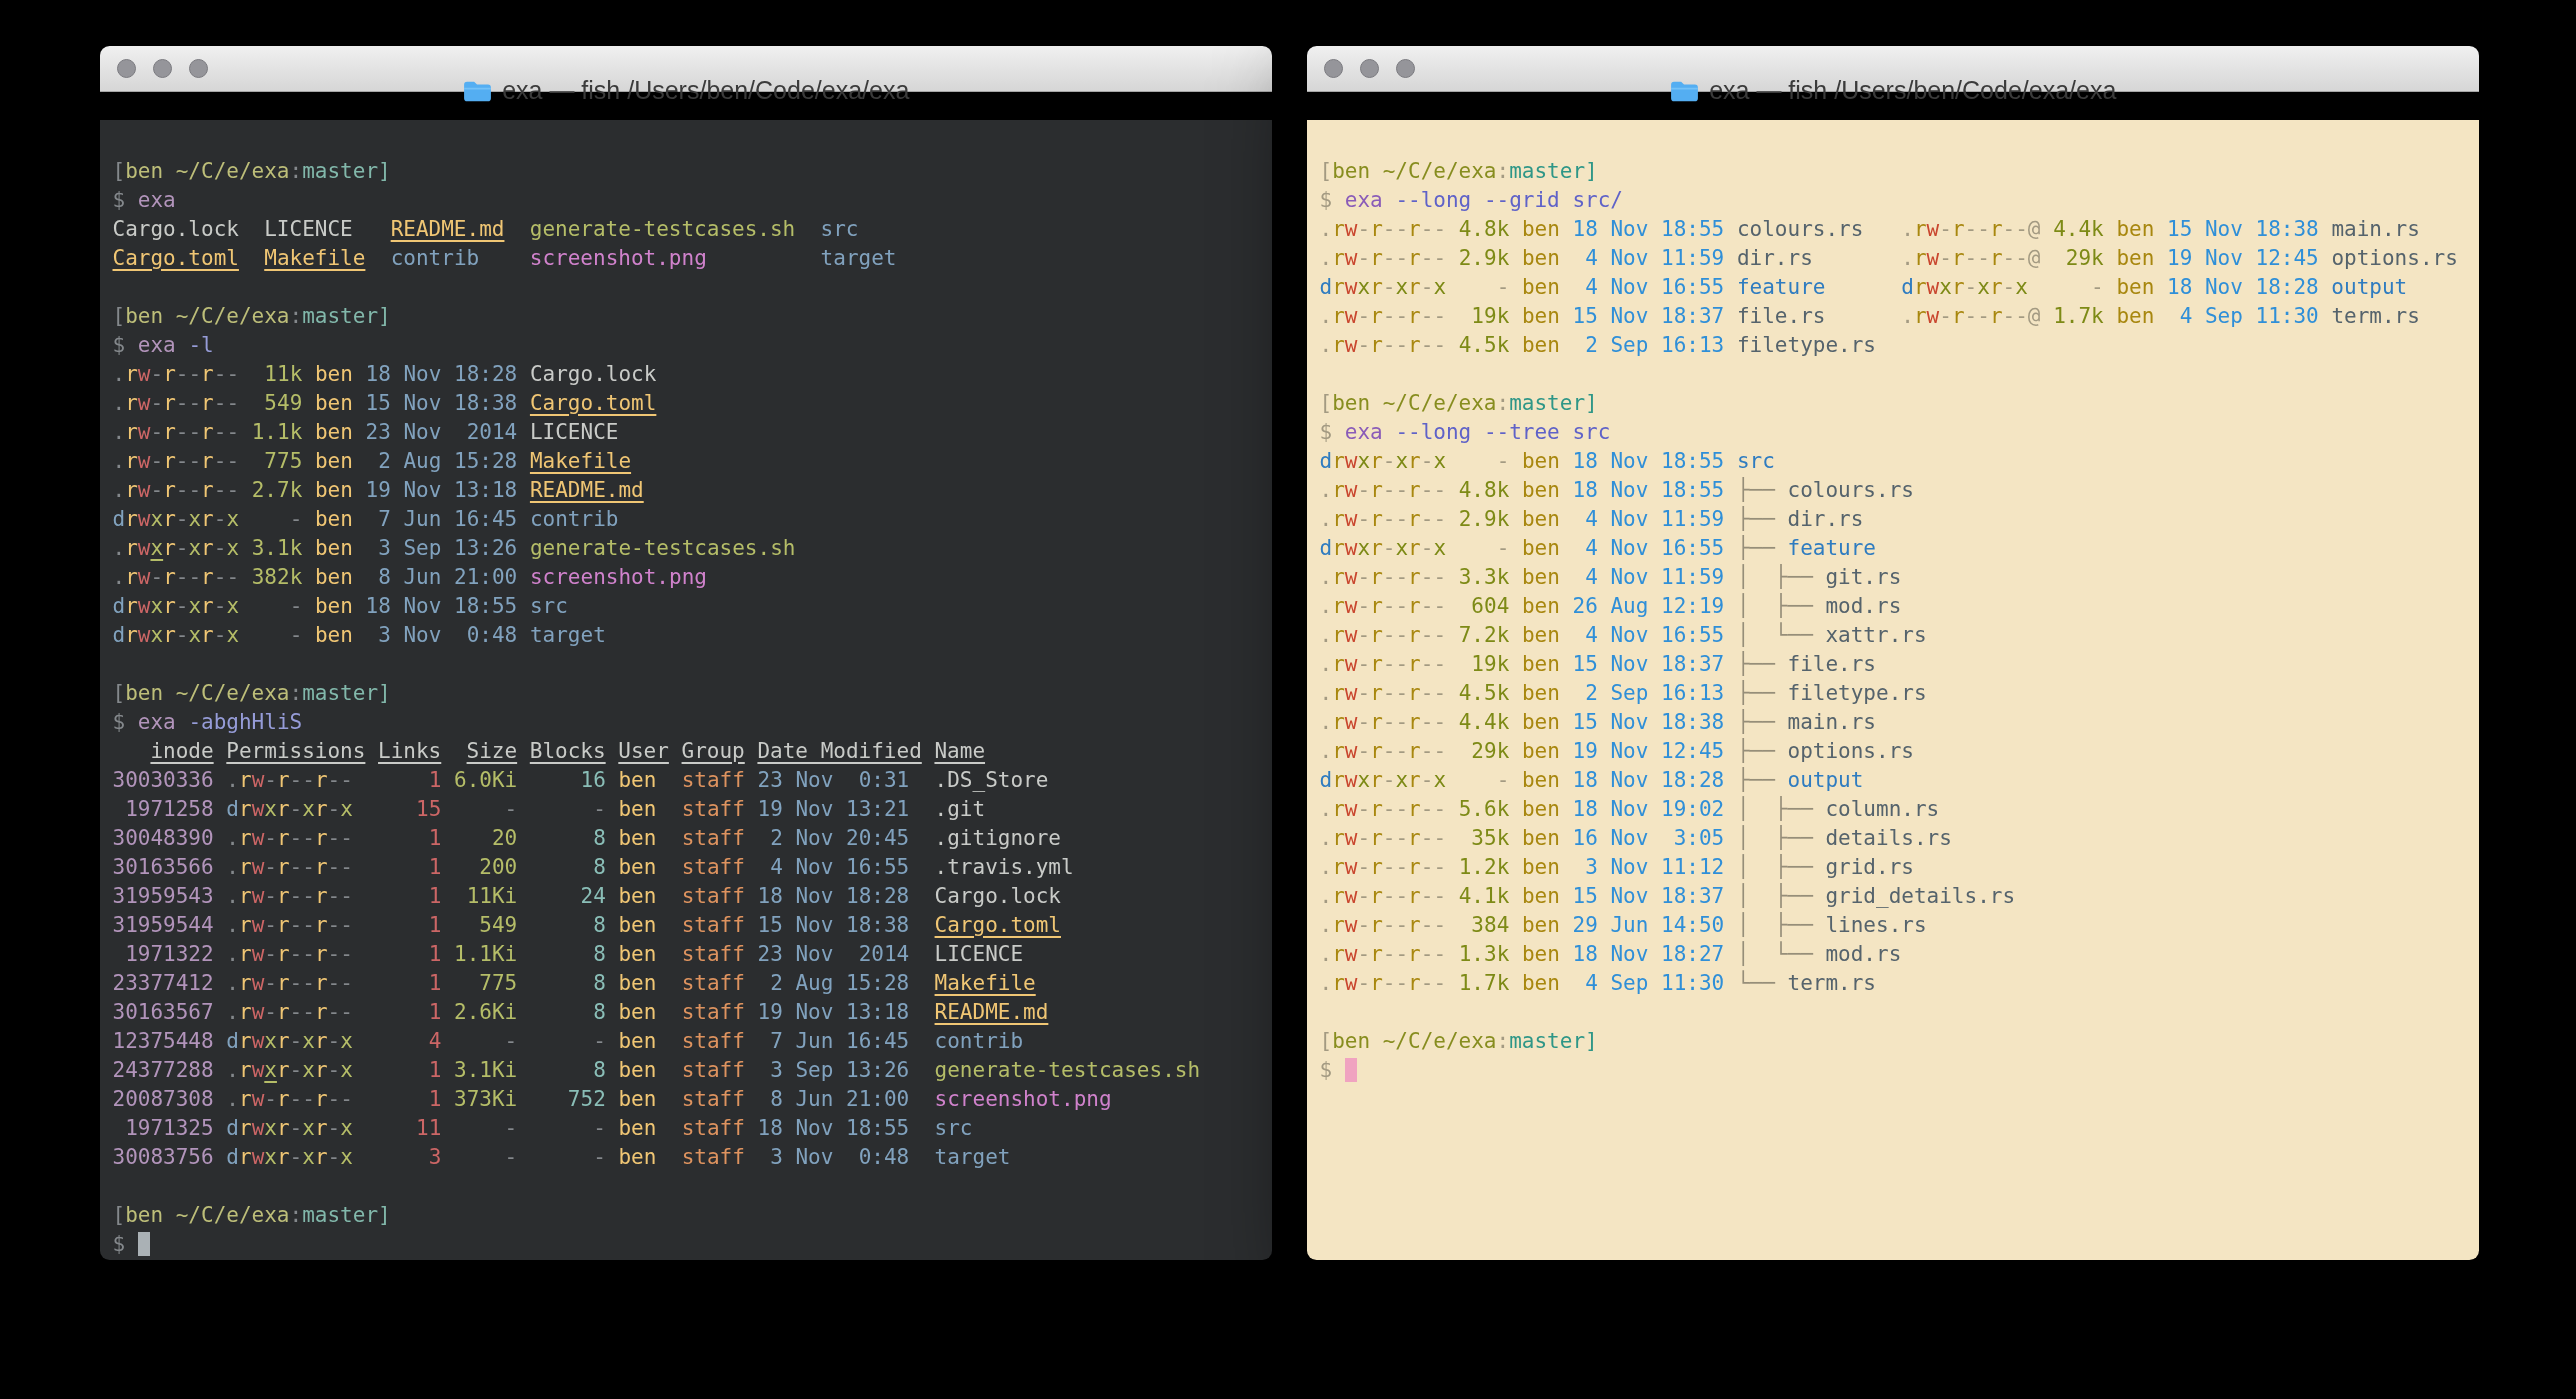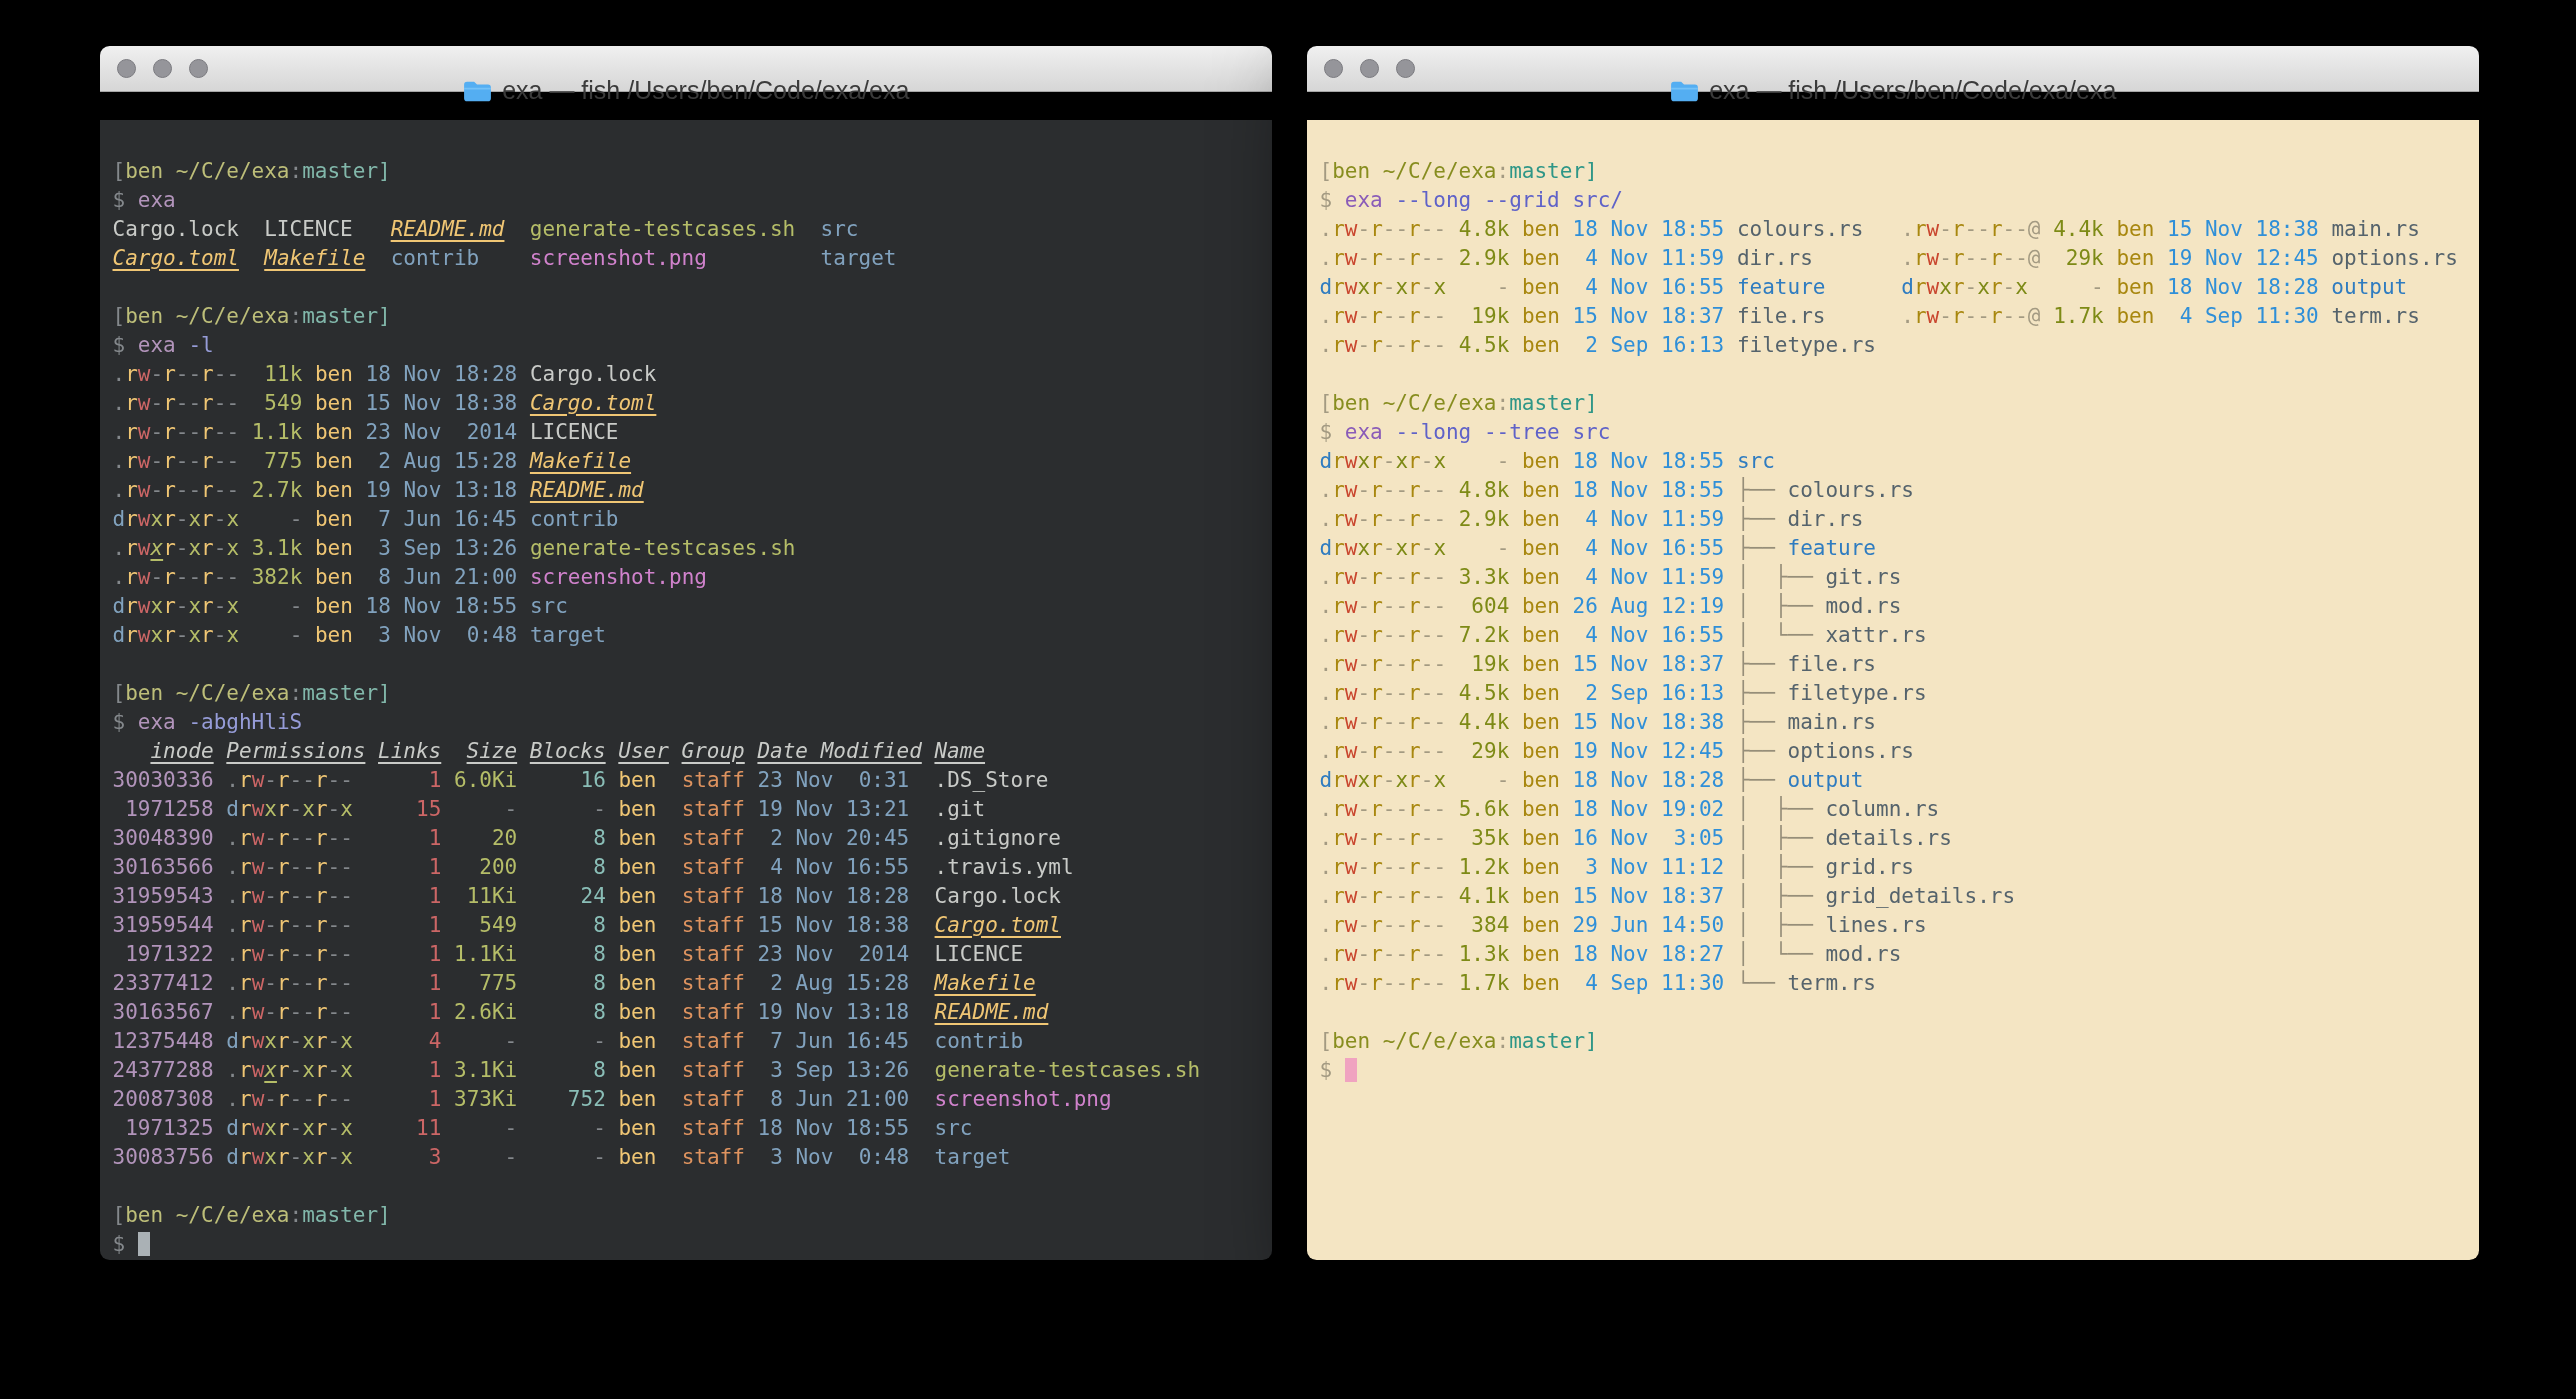--- a/index.html
+++ b/index.html
@@ -34,21 +34,21 @@
     padding:7.7px 0 0 12.5px;
     font-size:21px;line-height:29px;white-space:pre;margin-top:28px;
   }
   .ln{height:29px;}
   .fg{color:var(--fg)} .gr{color:var(--gr)} .rd{color:var(--rd)}
   .or{color:var(--or)} .yl{color:var(--yl)} .gn{color:var(--gn)}
   .aq{color:var(--aq)} .bl{color:var(--bl)} .pu{color:var(--pu)}
   .pk{color:var(--pk)} .pr{color:var(--pr)} .br{color:var(--br)}
   .cm{color:var(--cm)} .fl{color:var(--fl)} .dir{color:var(--dir)}
   .tr{color:var(--tr)}
-  .u{text-decoration:underline;text-decoration-thickness:1.9px;text-underline-offset:3.8px;font-style:italic;}
+  .u{text-decoration:underline;text-decoration-thickness:1.9px;text-underline-offset:3.8px;}
   .cur{background:var(--cursor);}
 </style>
 </head>
 <body>
 
 <div class="win" style="left: 100px; top: 46px; --bg: #2b2d2f; --fg: #c9cbc8; --gr: #84888c; --rd: #cc6666; --or: #de935f; --yl: #f0c674; --gn: #b5bd68; --aq: #8abeb7; --bl: #81a2be; --pu: #b294bb; --pk: #d082cc; --pr: #bdbe79; --br: #82b8ab; --cm: #b294bb; --fl: #969cd8; --dir: #81a2be; --tr: #6b6f73; --cursor: #aab1b5;">
   <div class="tbar">
     <div class="lights">
       <span class="light"></span>
       <span class="light"></span>

